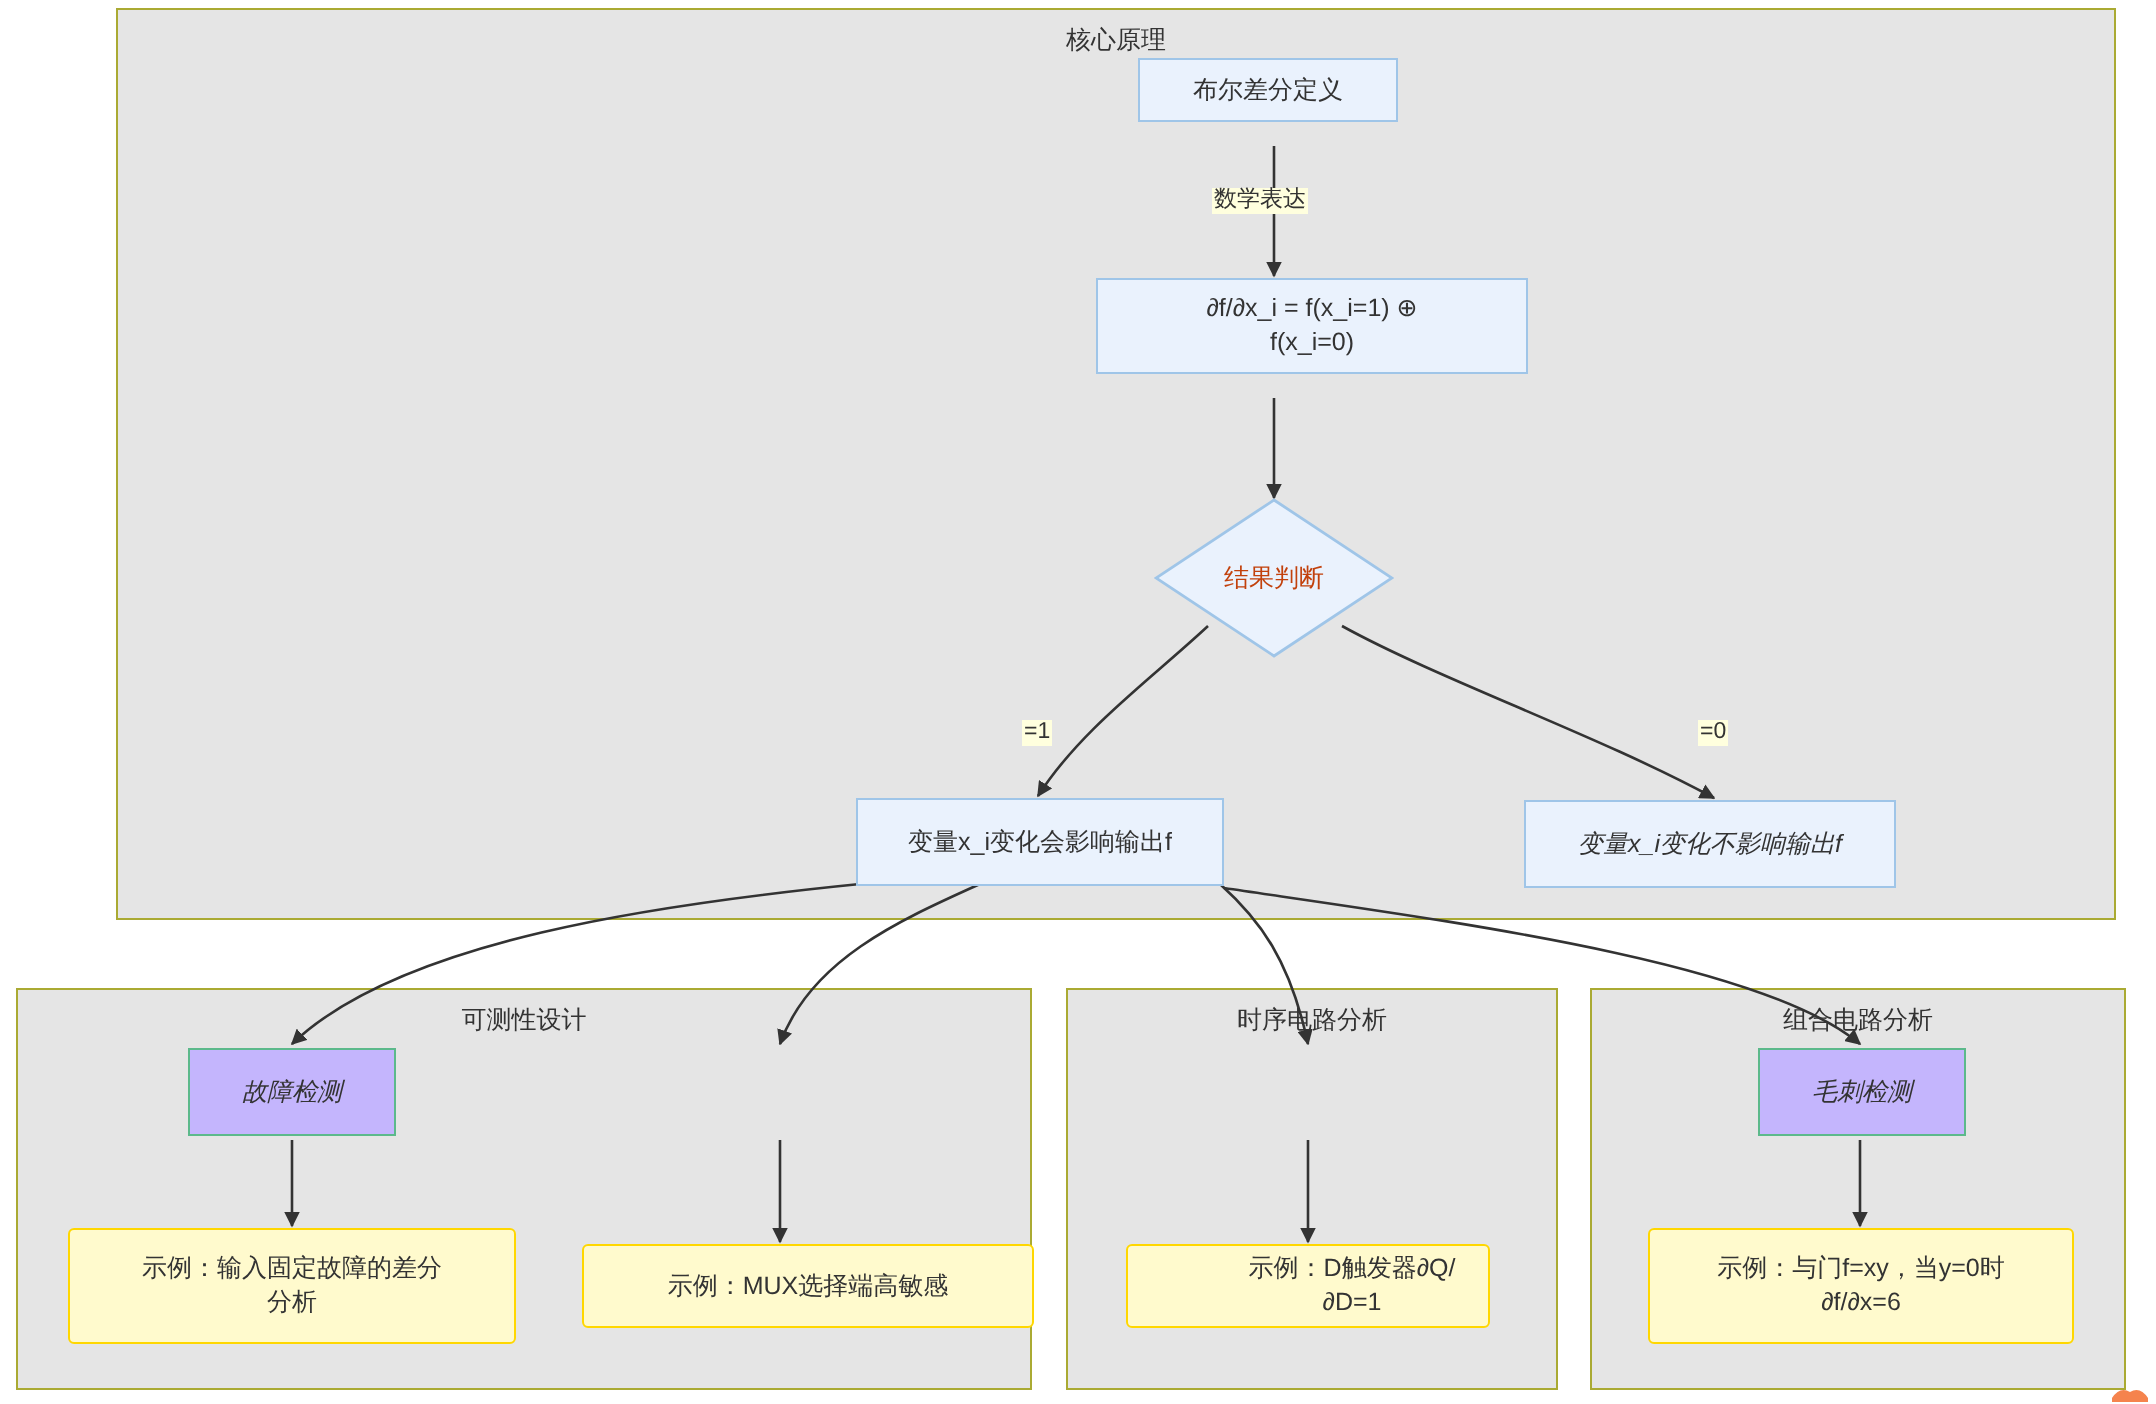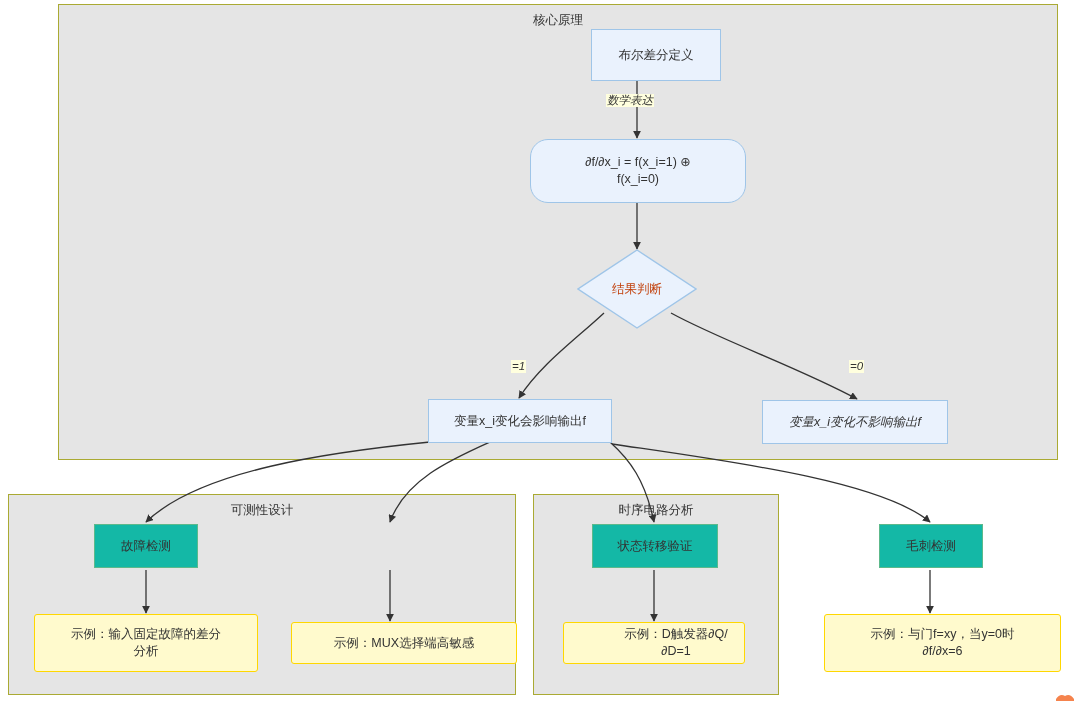--- a/index.html
+++ b/index.html
@@ -52,22 +52,23 @@
     font-size: 12.5px;
     line-height: 17px;
     color: #333333;
   }
   .node.blue {
     background: #ECECFF;
     background: #eaf2fd;
     border: 1px solid #9fc5e8;
   }
   .node.green {
-    background: #14b8a6;
+    background: #c4b5fd;
     border: 1px solid #5cb98b;
+    font-style: italic;
   }
   .node.yellow {
     background: #fffacd;
     border: 1px solid #ffd700;
     border-radius: 3px;
   }
   .node.diamond {
     background: transparent;
     border: none;
   }
@@ -85,21 +86,20 @@
     color: #c2410c;
   }
   .edge-label {
     position: absolute;
     background: #ffffde;
     font-size: 11.5px;
     color: #333333;
     line-height: 13px;
     padding: 0 1px;
     white-space: nowrap;
-    font-style: italic;
   }
   .node-text {
     padding: 0 6px;
   }
   .watermark {
     position: absolute;
     right: 2px;
     bottom: 0px;
     width: 22px;
     height: 14px;
@@ -115,20 +115,23 @@
   </div>
 
   <div class="cluster" style="left:8px; top:494px; width:508px; height:201px;">
     <div class="cluster-label">可测性设计</div>
   </div>
 
   <div class="cluster" style="left:533px; top:494px; width:246px; height:201px;">
     <div class="cluster-label">时序电路分析</div>
   </div>
 
+  <div class="cluster" style="left:795px; top:494px; width:268px; height:201px;">
+    <div class="cluster-label">组合电路分析</div>
+  </div>
 
   <svg class="edges" viewBox="0 0 1078 702">
     <defs>
       <marker id="arrow" viewBox="0 0 10 10" refX="9" refY="5" markerWidth="6" markerHeight="6" orient="auto-start-reverse">
         <path d="M 0 0 L 10 5 L 0 10 z" fill="#333333"></path>
       </marker>
     </defs>
 
     <path d="M 637,73 L 637,138" stroke="#333333" stroke-width="1.3" fill="none" marker-end="url(#arrow)"></path>
 
@@ -148,29 +151,29 @@
 
     <path d="M 146,570 L 146,613" stroke="#333333" stroke-width="1.3" fill="none" marker-end="url(#arrow)"></path>
 
     <path d="M 390,570 L 390,621" stroke="#333333" stroke-width="1.3" fill="none" marker-end="url(#arrow)"></path>
 
     <path d="M 654,570 L 654,621" stroke="#333333" stroke-width="1.3" fill="none" marker-end="url(#arrow)"></path>
 
     <path d="M 930,570 L 930,613" stroke="#333333" stroke-width="1.3" fill="none" marker-end="url(#arrow)"></path>
   </svg>
 
-  <div class="node blue" style="left:591px; top:29px; width:130px; height:52px;">
+  <div class="node blue" style="left:569px; top:29px; width:130px; height:32px;">
     <span class="node-text">布尔差分定义</span>
   </div>
 
   <div class="edge-label" style="left:606px; top:94px;">
     <span>数学表达</span>
   </div>
 
-  <div class="node blue" style="left:530px; top:139px; width:216px; height:64px; flex-direction:column;border-radius:18px;">
+  <div class="node blue" style="left:548px; top:139px; width:216px; height:48px; flex-direction:column;">
     <span>∂f/∂x_i = f(x_i=1) ⊕</span>
     <span>f(x_i=0)</span>
   </div>
 
   <div class="node diamond" style="left:577px; top:249px; width:120px; height:80px;">
     <svg class="diamond-shape" viewBox="0 0 120 80">
       <polygon points="60,1 119,40 60,79 1,40" fill="#eaf2fd" stroke="#9fc5e8" stroke-width="1.4"></polygon>
     </svg>
     <span class="diamond-text">结果判断</span>
   </div>
@@ -188,42 +191,39 @@
 
   <div class="node blue" style="left:762px; top:400px; width:186px; height:44px;font-style:italic;">
     <span class="node-text">变量x_i变化不影响输出f</span>
   </div>
 
   <div class="node green" style="left:94px; top:524px; width:104px; height:44px;">
     <span class="node-text">故障检测</span>
   </div>
 
 
-  <div class="node green" style="left:592px; top:524px; width:126px; height:44px;">
-    <span class="node-text">状态转移验证</span>
-  </div>
 
   <div class="node green" style="left:879px; top:524px; width:104px; height:44px;">
     <span class="node-text">毛刺检测</span>
   </div>
 
   <div class="node yellow" style="left:34px; top:614px; width:224px; height:58px; flex-direction:column;">
     <span>示例：输入固定故障的差分</span>
     <span>分析</span>
   </div>
 
   <div class="node yellow" style="left:291px; top:622px; width:226px; height:42px;">
     <span class="node-text">示例：MUX选择端高敏感</span>
   </div>
 
   <div class="node yellow" style="left:563px; top:622px; width:182px; height:42px;padding-left:44px;">
     <span class="node-text">示例：D触发器∂Q/∂D=1</span>
   </div>
 
-  <div class="node yellow" style="left:824px; top:614px; width:237px; height:58px; flex-direction:column;">
+  <div class="node yellow" style="left:824px; top:614px; width:213px; height:58px; flex-direction:column;">
     <span>示例：与门f=xy，当y=0时</span>
     <span>∂f/∂x=6</span>
   </div>
 
   <svg class="watermark" viewBox="0 0 22 14">
     <path d="M2 11 Q 6 5 11 8 Q 16 5 20 11 L 20 13 L 2 13 Z" fill="#f4753a" opacity="0.9"></path>
   </svg>
 
 </div>
 

